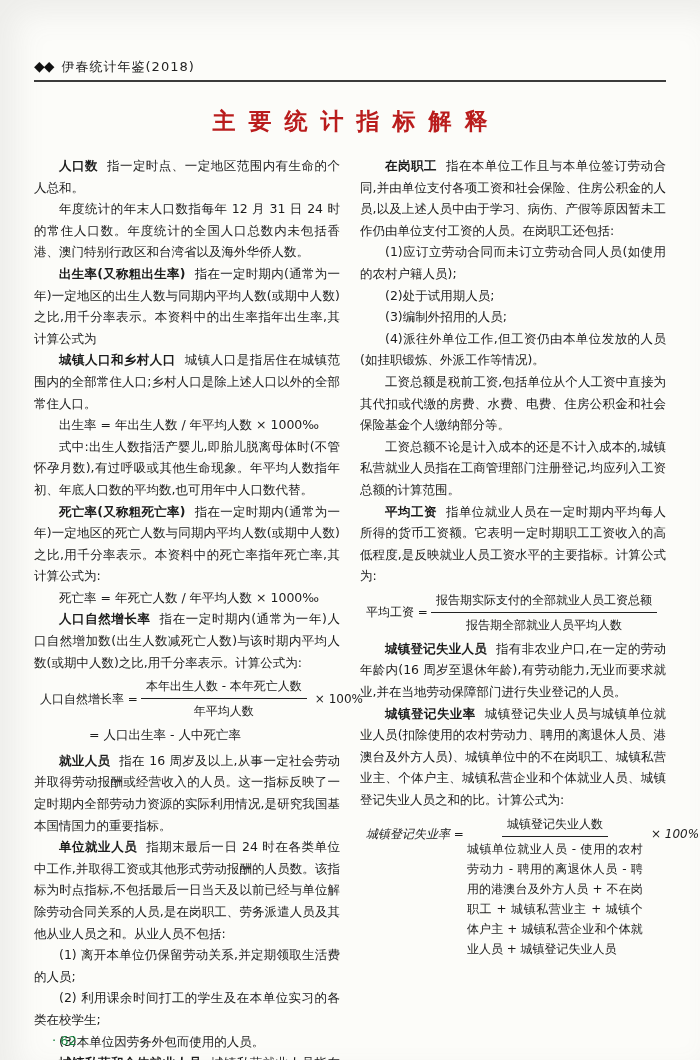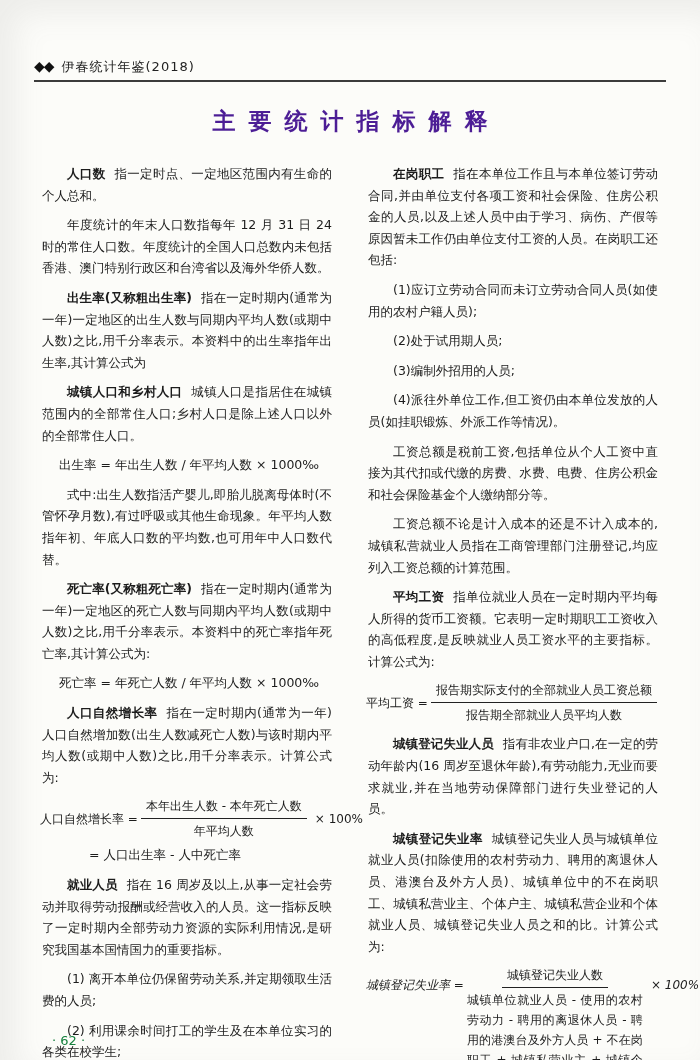--- a/index.html
+++ b/index.html
@@ -23,30 +23,30 @@
     padding-bottom: 4px;
     font-size: 13px; color: #222;
   }
   .dia { font-size: 14px; letter-spacing: -1px; color: #111; }
   .hdr-title { letter-spacing: 1px; }
   .title {
     margin: 24px 0 18px;
     text-align: center;
     font-size: 23px; font-weight: 700;
     letter-spacing: 13px; text-indent: 13px;
-    color: #4c1d95;
+    color: #b91c1c;
   }
   .cols { display: flex; gap: 20px; }
   .col {
     width: 306px; flex: 0 0 306px;
     font-size: 12.5px; line-height: 21.6px;
     color: #1c1c1c;
     text-align: justify;
   }
-  .para { margin: 8px; text-indent: 2em; }
+  .para { margin: 0; text-indent: 2em; }
   .term { font-weight: 700; margin-right: 9px; }
   .fline { margin: 0; text-indent: 2em; white-space: nowrap; }
   .formula {
     display: flex; align-items: center; justify-content: flex-start;
     margin: 3px 0 3px 6px;
     font-size: 12px; line-height: 20px;
   }
   .formula.top { align-items: flex-start; }
   .formula.top .lhs, .formula.top .suffix { margin-top: 10px; font-style: italic; }
   .lhs { white-space: nowrap; }
@@ -85,20 +85,21 @@
       <div class="formula">
         <span class="lhs">人口自然增长率 =</span>
         <span class="frac">
           <span class="num">本年出生人数 - 本年死亡人数</span>
           <span class="den">年平均人数</span>
         </span>
         <span class="suffix">× 100%</span>
       </div>
       <p class="l2">= 人口出生率 - 人中死亡率</p>
       <p class="para"><b class="term">就业人员</b><span>指在 16 周岁及以上,从事一定社会劳动并取得劳动报酬或经营收入的人员。这一指标反映了一定时期内全部劳动力资源的实际利用情况,是研究我国基本国情国力的重要指标。</span></p>
+      <p class="para"><b class="term">单位就业人员</b><span>指期末最后一日 24 时在各类单位中工作,并取得工资或其他形式劳动报酬的人员数。该指标为时点指标,不包括最后一日当天及以前已经与单位解除劳动合同关系的人员,是在岗职工、劳务派遣人员及其他从业人员之和。从业人员不包括:</span></p>
       <p class="para">(1) 离开本单位仍保留劳动关系,并定期领取生活费的人员;</p>
       <p class="para">(2) 利用课余时间打工的学生及在本单位实习的各类在校学生;</p>
       <p class="para">(3)本单位因劳务外包而使用的人员。</p>
       <p class="para"><b class="term">城镇私营和个体就业人员</b><span>城镇私营就业人员指在工商管理部门注册登记,其经营地址设在县城关镇(含县城关镇)以上的私营企业就业人员,包括私营企业投资者和雇工。城镇个体就业人员指在工商管理部门注册登记,并持有城镇户口或在城镇长期居住,经批准从事个体工商经营的就业人员,包括个体经营者和在个体工商户劳动的家庭帮工和雇工。</span></p>
     </div>
 
     <div class="col">
       <p class="para"><b class="term">在岗职工</b><span>指在本单位工作且与本单位签订劳动合同,并由单位支付各项工资和社会保险、住房公积金的人员,以及上述人员中由于学习、病伤、产假等原因暂未工作仍由单位支付工资的人员。在岗职工还包括:</span></p>
       <p class="para">(1)应订立劳动合同而未订立劳动合同人员(如使用的农村户籍人员);</p>
       <p class="para">(2)处于试用期人员;</p>

